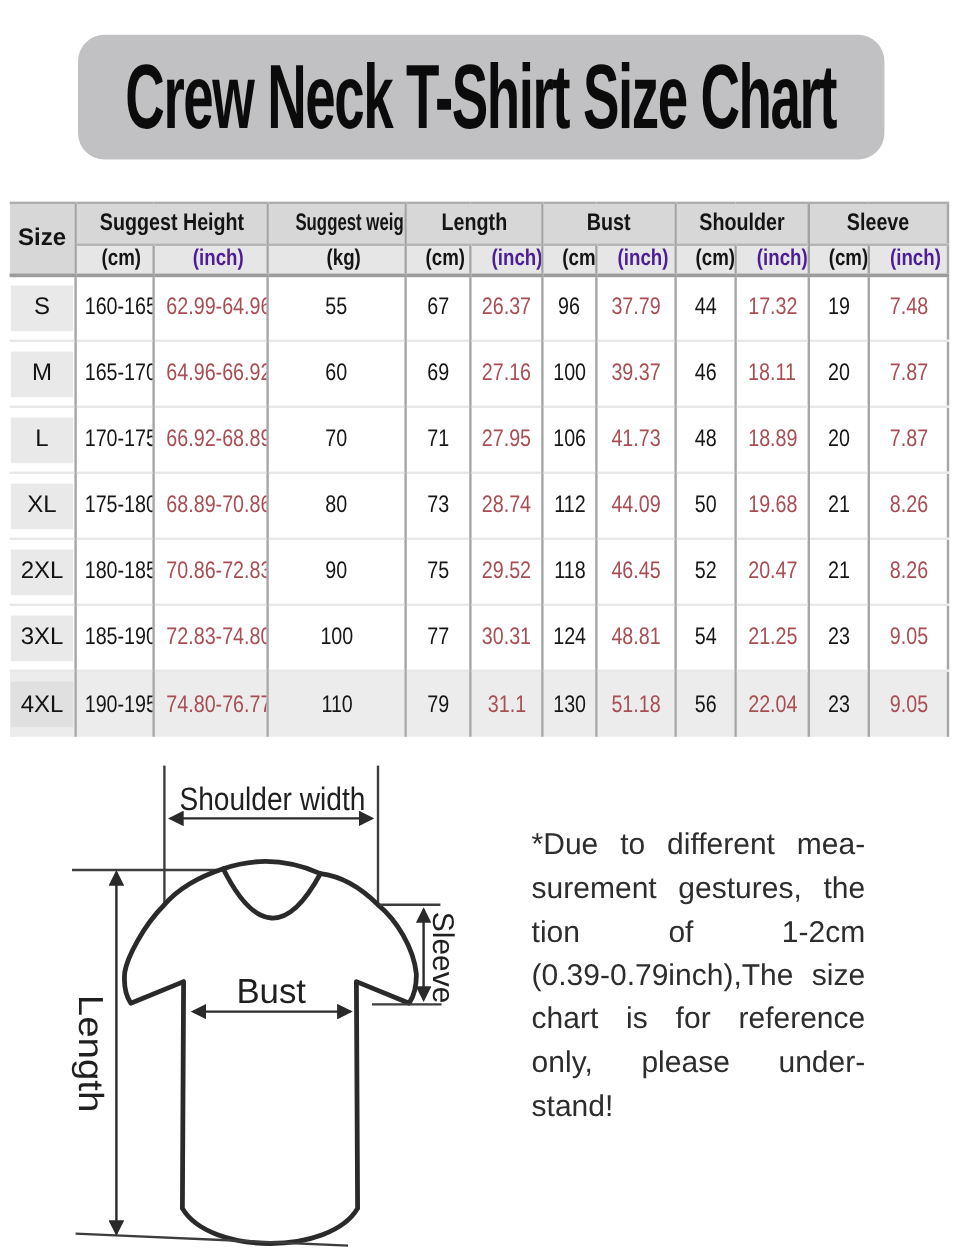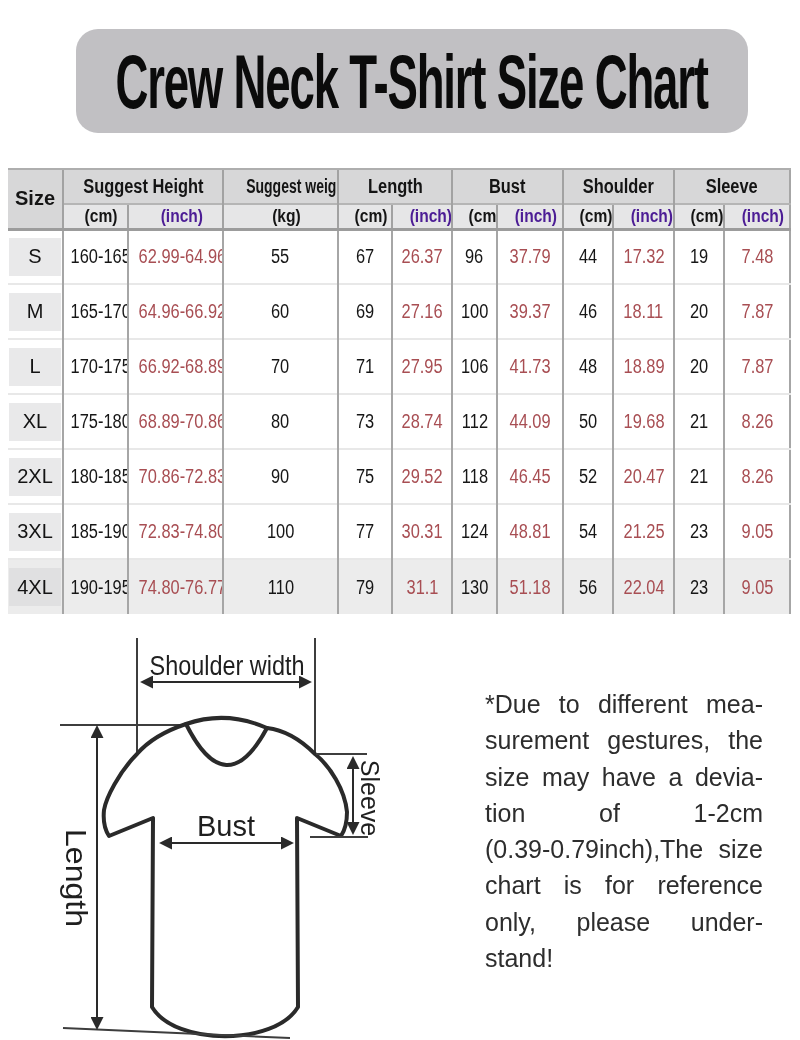--- a/index.html
+++ b/index.html
@@ -2,21 +2,21 @@
 <html><head>
 <meta charset="utf-8">
 <style>
   * { margin:0; padding:0; box-sizing:border-box; }
   html,body { width:800px; height:1040px; background:#ffffff;
               font-family:"Liberation Sans", sans-serif; position:relative; overflow:hidden; }
 
   
   .banner { position:absolute; left:65px; top:29px; width:672px; height:104px;
             background:#c1c0c3; border-radius:22px;
-            display:flex; align-items:center; justify-content:center;margin-left:11px; }
+            display:flex; align-items:center; justify-content:center; }
   .banner-text { display:inline-block; white-space:nowrap;
                  font-size:76px; font-weight:bold; letter-spacing:-2px; color:#0b0b0b;
                  transform:scaleX(0.60); transform-origin:center; }
 
   
   table.size-chart { position:absolute; left:8px; top:168px; width:782px;
                      border-collapse:collapse; table-layout:fixed; }
   table.size-chart { border-right:2px solid #a6a6a6; }
   th, td { text-align:center; vertical-align:middle; overflow:hidden; }
   th { border-left:2px solid #a2a2a2; font-weight:bold; font-size:20px; color:#141414; }
@@ -37,21 +37,21 @@
   .tight { transform:scaleX(0.70); }
   .chip { display:inline-flex; align-items:center; justify-content:center;
           width:52px; height:38px; background:#e9e9ea; font-size:20px; color:#131313; }
   tbody tr.last .chip { background:#e0e0e1; }
 
   
   .diagram { position:absolute; left:0; top:620px; width:400px; height:420px; }
   .diagram text { font-family:"Liberation Sans", sans-serif; fill:#1f1f1f; }
 
   
-  .note { position:absolute; left:485px; top:686px; width:278px;
+  .note { position:absolute; left:443px; top:686px; width:278px;
           font-size:25px; line-height:36.3px; color:#2d2d2d; }
   .note-line { text-align:justify; text-align-last:justify; text-justify:distribute; }
   .note-line.last { text-align:left; text-align-last:left; }
 </style>
 </head>
 <body>
 
 <div class="banner">
   <span class="banner-text">Crew Neck T-Shirt Size Chart</span>
 </div>
@@ -242,19 +242,18 @@
 
   <text x="227" y="55" text-anchor="middle" font-size="27" textLength="155" lengthAdjust="spacingAndGlyphs">Shoulder width</text>
   <text transform="translate(66,258) rotate(90)" text-anchor="middle" font-size="29" textLength="98" lengthAdjust="spacingAndGlyphs">Length</text>
   <text x="226" y="216" text-anchor="middle" font-size="29">Bust</text>
   <text transform="translate(361,178) rotate(90)" text-anchor="middle" font-size="25">Sleeve</text>
 </svg>
 
 <div class="note">
   <div class="note-line">*Due to different mea-</div>
   <div class="note-line">surement gestures, the</div>
-  <div class="note-line">size may have a devia-</div>
   <div class="note-line">tion of 1-2cm</div>
   <div class="note-line">(0.39-0.79inch),The size</div>
   <div class="note-line">chart is for reference</div>
   <div class="note-line">only, please under-</div>
   <div class="note-line last">stand!</div>
 </div>
 
 </body></html>

